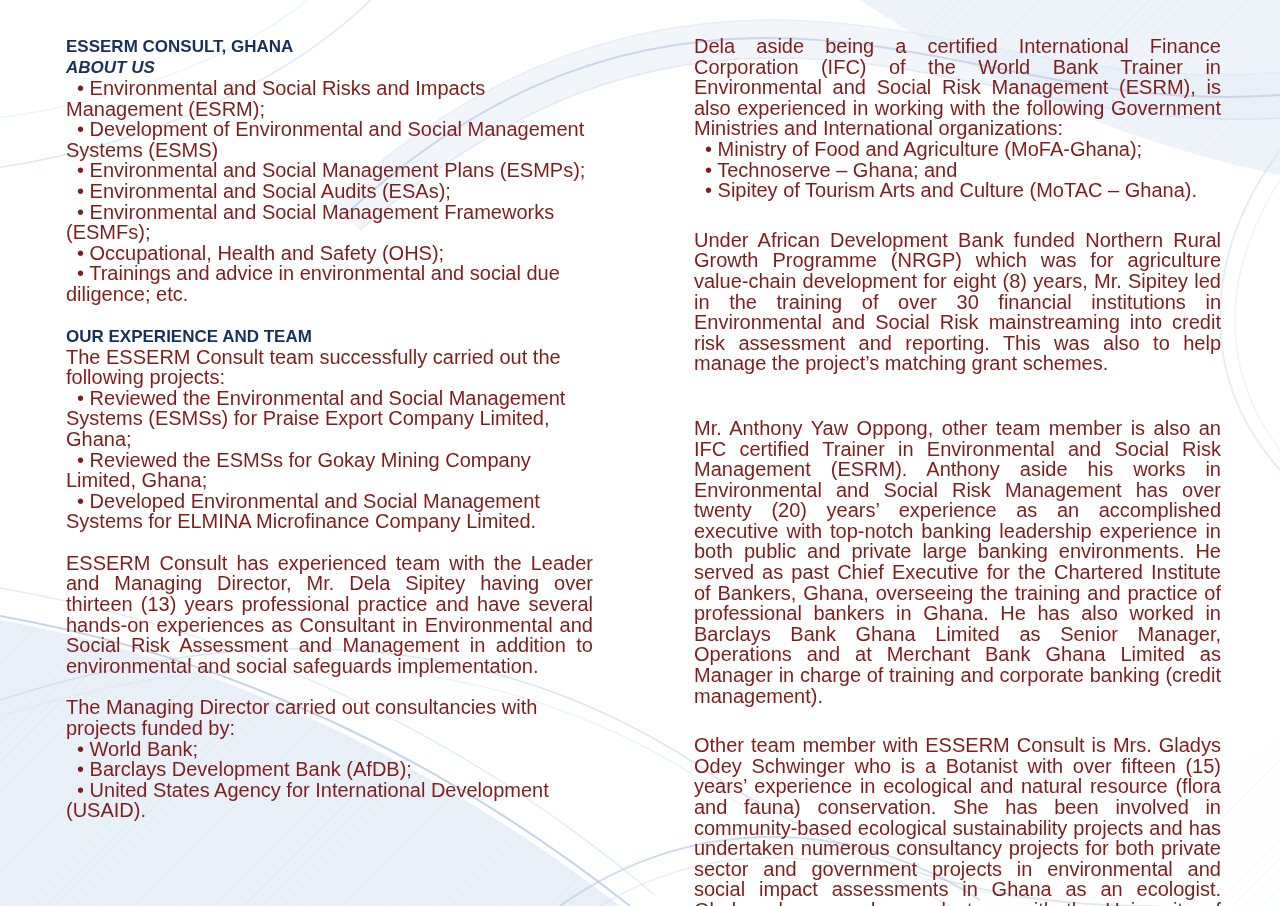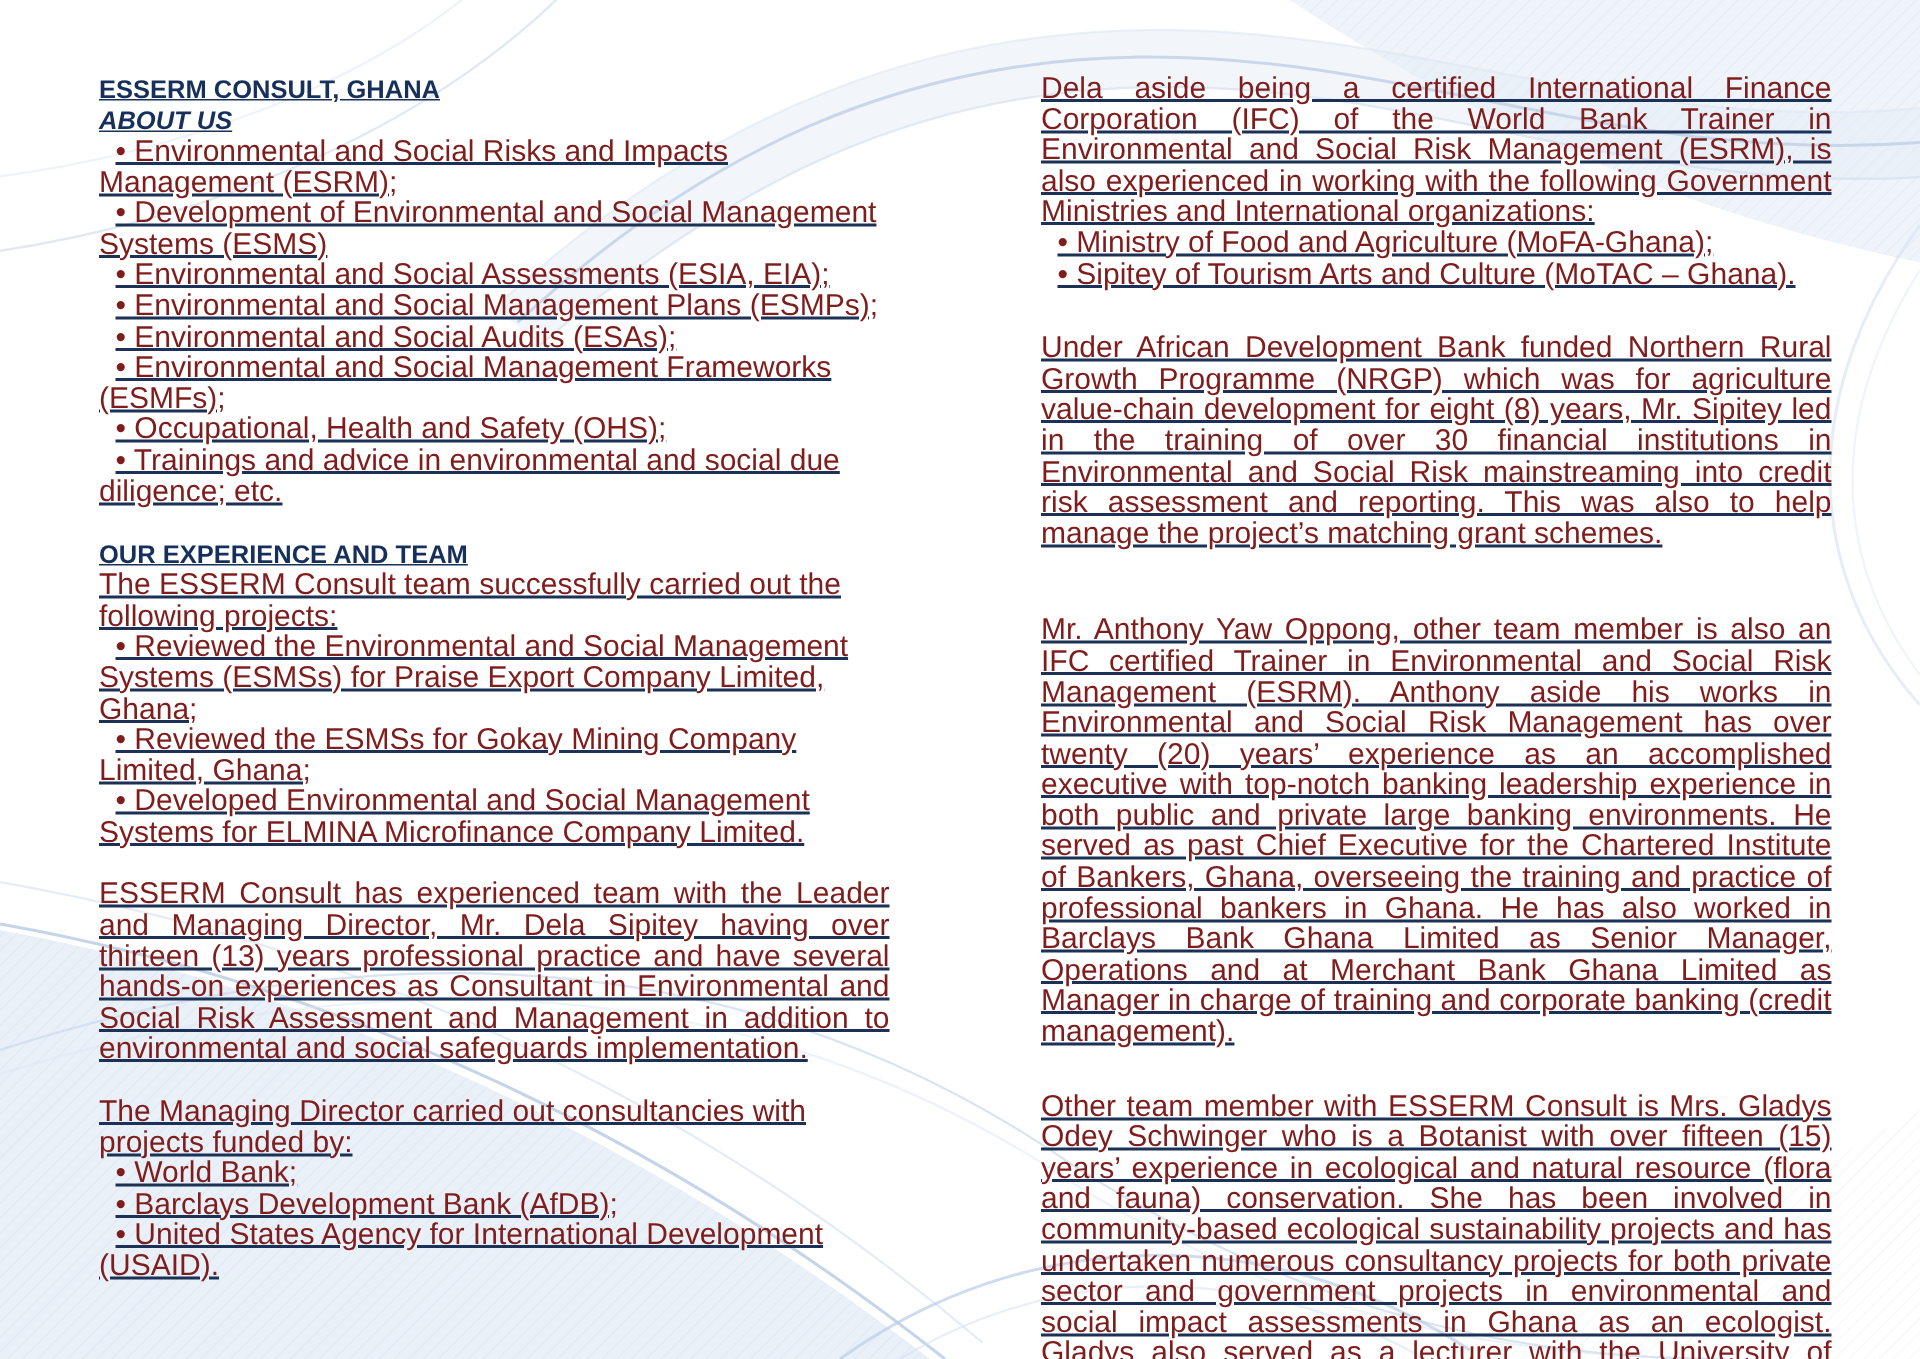--- a/index.html
+++ b/index.html
@@ -8,24 +8,23 @@
     background: #ffffff;
     overflow: hidden;
     font-family: "Liberation Sans", sans-serif;
     color: #1b3156;
   }
   .page { position: relative; width: 1280px; height: 906px; }
   svg.bg { position: absolute; left: 0; top: 0; width: 1280px; height: 906px; }
 
   .col {
     position: absolute;
-    top: 49px;
+    top: 36px;
     width: 527px;
     z-index: 2;
-    text-decoration: underline;
   }
   .col-left  { left: 66px; }
   .col-right { left: 694px; }
 
   h1, h2, h3 {
     margin: 0;
     font-size: 17px;
     line-height: 21px;
     font-weight: bold;
     color: #16305b;
@@ -84,21 +83,20 @@
 
     <path d="M 980,906 L 1280,740 L 1280,906 Z" fill="url(#hatch)" opacity="0.3"></path>
   </svg>
 
   <section class="col col-left">
     <h1>ESSERM CONSULT, GHANA</h1>
     <h2>ABOUT US</h2>
 
     <p class="bullet">• Environmental and Social Risks and Impacts Management (ESRM);</p>
     <p class="bullet">• Development of Environmental and Social Management Systems (ESMS)</p>
-    <p class="bullet">• Environmental and Social Assessments (ESIA, EIA);</p>
     <p class="bullet">• Environmental and Social Management Plans (ESMPs);</p>
     <p class="bullet">• Environmental and Social Audits (ESAs);</p>
     <p class="bullet">• Environmental and Social Management Frameworks (ESMFs);</p>
     <p class="bullet">• Occupational, Health and Safety (OHS);</p>
     <p class="bullet">• Trainings and advice in environmental and social due diligence; etc.</p>
 
     <div class="gap"></div>
 
     <h3>OUR EXPERIENCE AND TEAM</h3>
     <p>The ESSERM Consult team successfully carried out the following projects:</p>
@@ -114,20 +112,21 @@
 
     <p>The Managing Director carried out consultancies with projects funded by:</p>
     <p class="bullet">• World Bank;</p>
     <p class="bullet">• Barclays Development Bank (AfDB);</p>
     <p class="bullet">• United States Agency for International Development (USAID).</p>
   </section>
 
   <section class="col col-right">
     <p class="just">Dela aside being a certified International Finance Corporation (IFC) of the World Bank Trainer in Environmental and Social Risk Management (ESRM), is also experienced in working with the following Government Ministries and International organizations:</p>
     <p class="bullet">• Ministry of Food and Agriculture (MoFA-Ghana);</p>
+    <p class="bullet">• Technoserve – Ghana; and</p>
     <p class="bullet">• Sipitey of Tourism Arts and Culture (MoTAC – Ghana).</p>
 
     <div class="gap-md"></div>
 
     <p class="just">Under African Development Bank funded Northern Rural Growth Programme (NRGP) which was for agriculture value-chain development for eight (8) years, Mr. Sipitey led in the training of over 30 financial institutions in Environmental and Social Risk mainstreaming into credit risk assessment and reporting. This was also to help manage the project’s matching grant schemes.</p>
 
     <div class="gap-lg"></div>
 
     <p class="just">Mr. Anthony Yaw Oppong, other team member is also an IFC certified Trainer in Environmental and Social Risk Management (ESRM). Anthony aside his works in Environmental and Social Risk Management has over twenty (20) years’ experience as an accomplished executive with top-notch banking leadership experience in both public and private large banking environments. He served as past Chief Executive for the Chartered Institute of Bankers, Ghana, overseeing the training and practice of professional bankers in Ghana. He has also worked in Barclays Bank Ghana Limited as Senior Manager, Operations and at Merchant Bank Ghana Limited as Manager in charge of training and corporate banking (credit management).</p>
 

